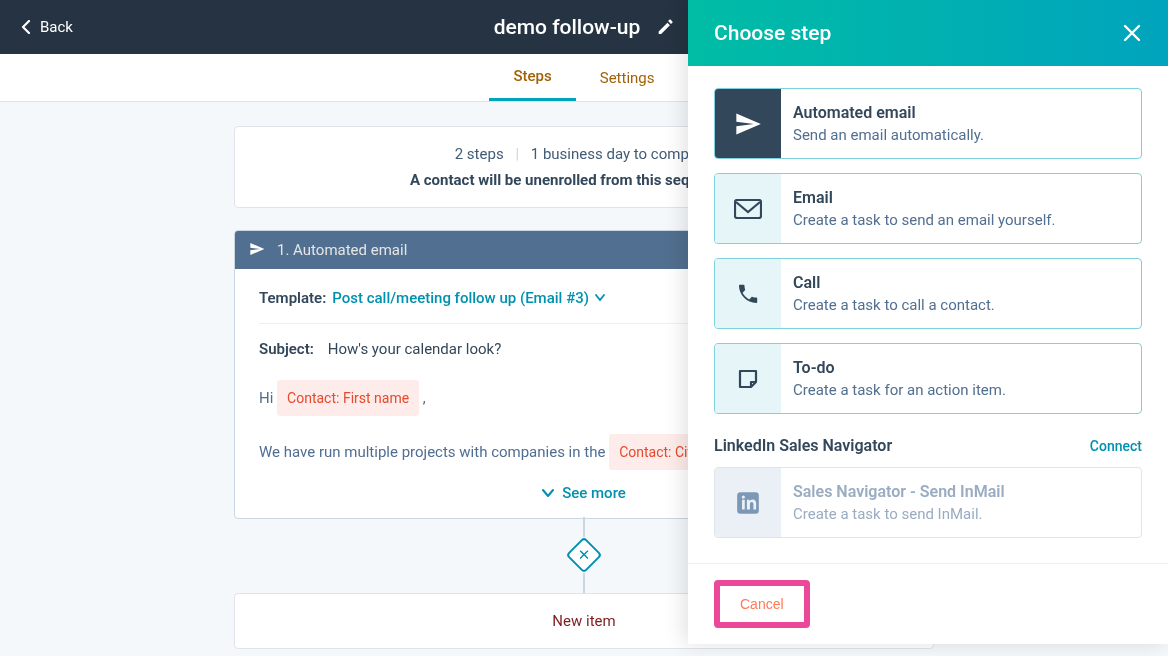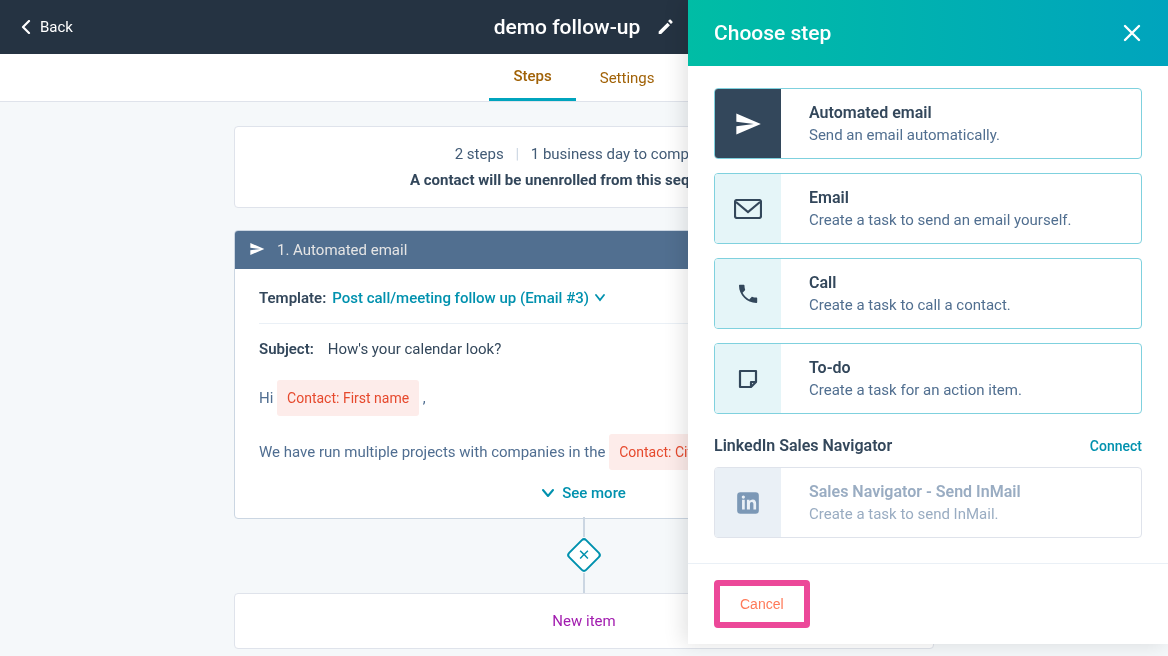--- a/index.html
+++ b/index.html
@@ -169,21 +169,21 @@
   }
 
   .newitem {
     margin-top: 0;
     width: 700px;
     background: #fff;
     border: 1px solid #dfe3eb;
     border-radius: 4px;
     text-align: center;
     padding: 18px 0;
-    color: #a21caf;
+    color: #7f1d1d;
     font-size: 15px;
   }
 
   
   .panel {
     position: absolute;
     top: 0; right: 0;
     width: 480px;
     height: 644px;
     background: #fff;
@@ -218,21 +218,21 @@
   }
   .option .iconbox {
     width: 66px;
     background: #e5f5f8;
     display: flex;
     align-items: center;
     justify-content: center;
     color: #33475b;
   }
   .option .txt {
-    padding: 14px 28px;
+    padding: 14px 12px;
     display: flex;
     flex-direction: column;
     gap: 4px;
   }
   .option .txt .ttl { font-weight: 600; font-size: 16px; color: #33475b; }
   .option .txt .desc { font-size: 15px; color: #516f90; }
 
   .option.sel .iconbox {
     background: #33475b;
     color: #fff;

